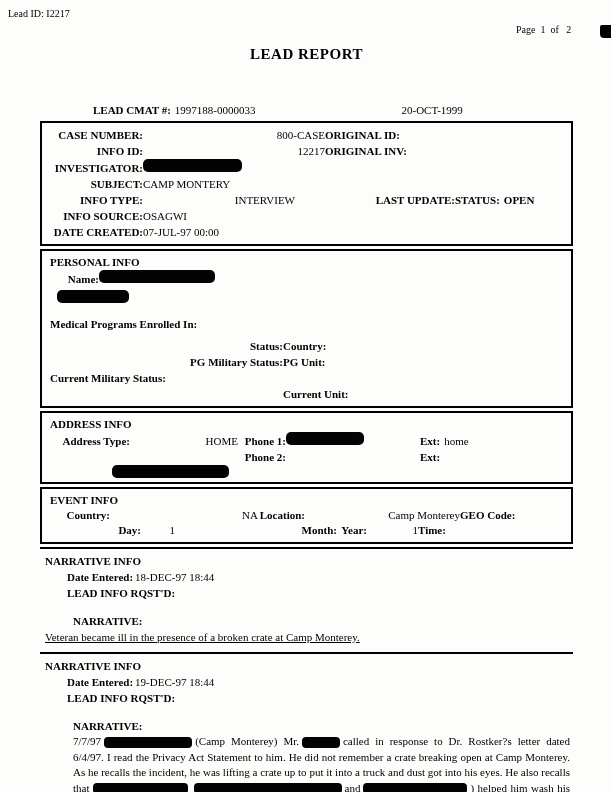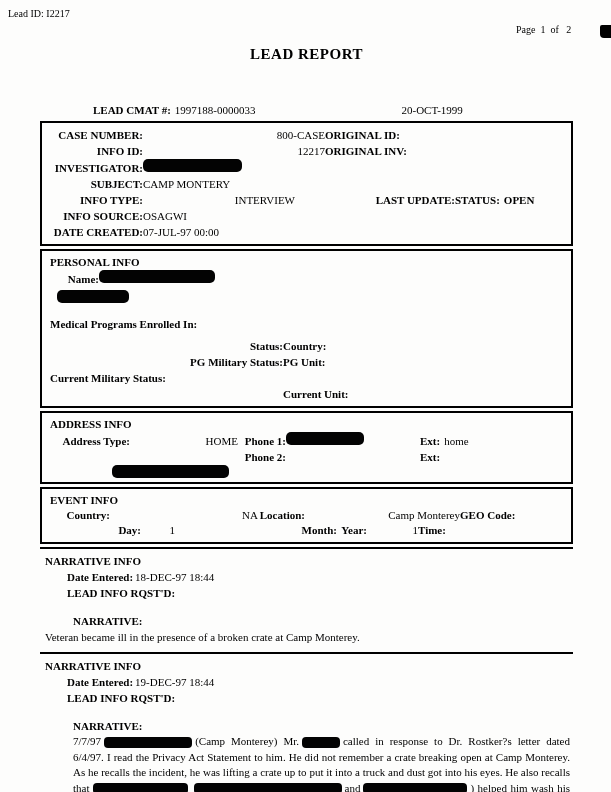--- a/index.html
+++ b/index.html
@@ -32,21 +32,21 @@
   .sp { display: inline-block; }
 
   .redact { display: inline-block; background: #030303; height: 13px; border-radius: 5px; vertical-align: text-bottom; }
   .redact-inline { display: inline-block; background: #030303; height: 11px; border-radius: 4px; vertical-align: middle; margin: 0 3px; }
 
   .narr { border-top: 2px solid #000; padding: 4px 0 7px 0; }
   .narr .heading { font-weight: bold; margin-left: 5px; line-height: 16px; }
   .narr .field { margin-left: 27px; line-height: 16px; }
   .narr .blank { height: 12px; }
   .narr-label { font-weight: bold; margin-left: 33px; line-height: 16px; }
-  .narr-text-1 { margin-left: 5px; line-height: 16px; }
+  .narr-text-1 { margin-left: 5px; line-height: 16px; text-decoration: underline; }
   .narr-par { margin-left: 33px; width: 497px; text-align: justify; line-height: 15.5px; }
 </style>
 </head>
 <body>
 
 <div class="page">
 
   <div class="corner-header lead-id-corner">Lead ID: I2217</div>
   <div class="corner-header page-corner">Page  1  of   2</div>
   <div class="scan-mark"></div>

